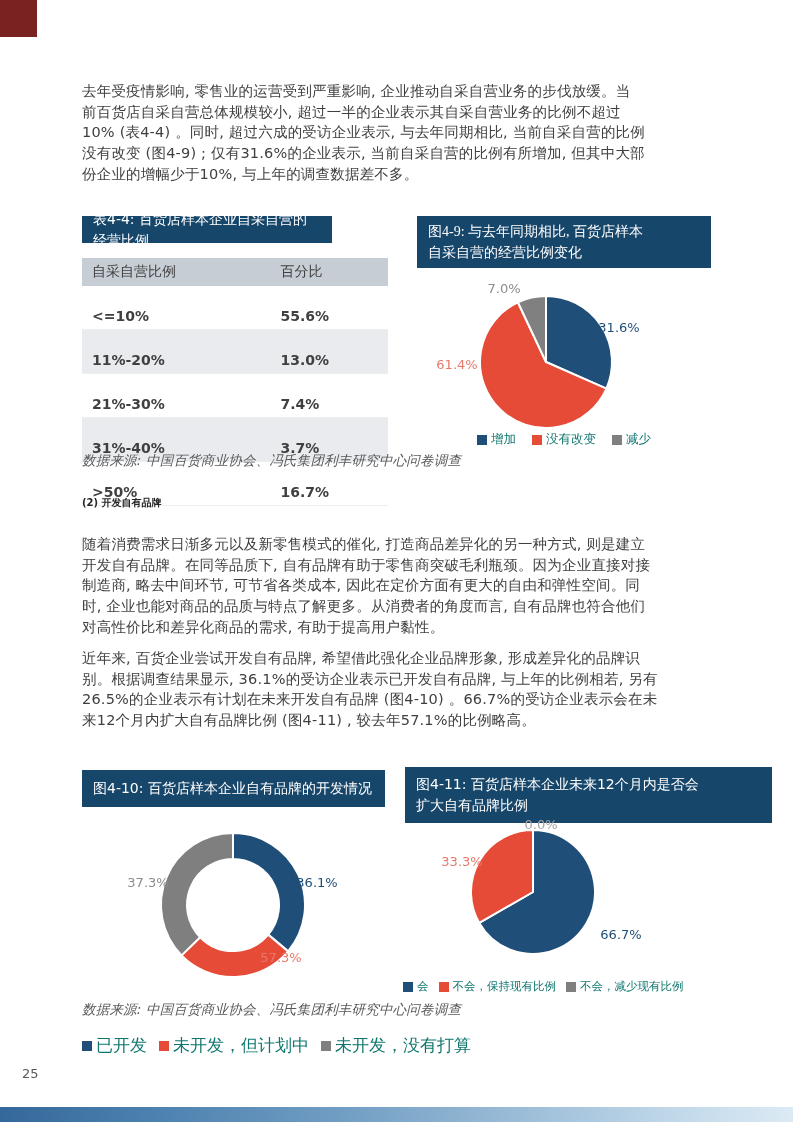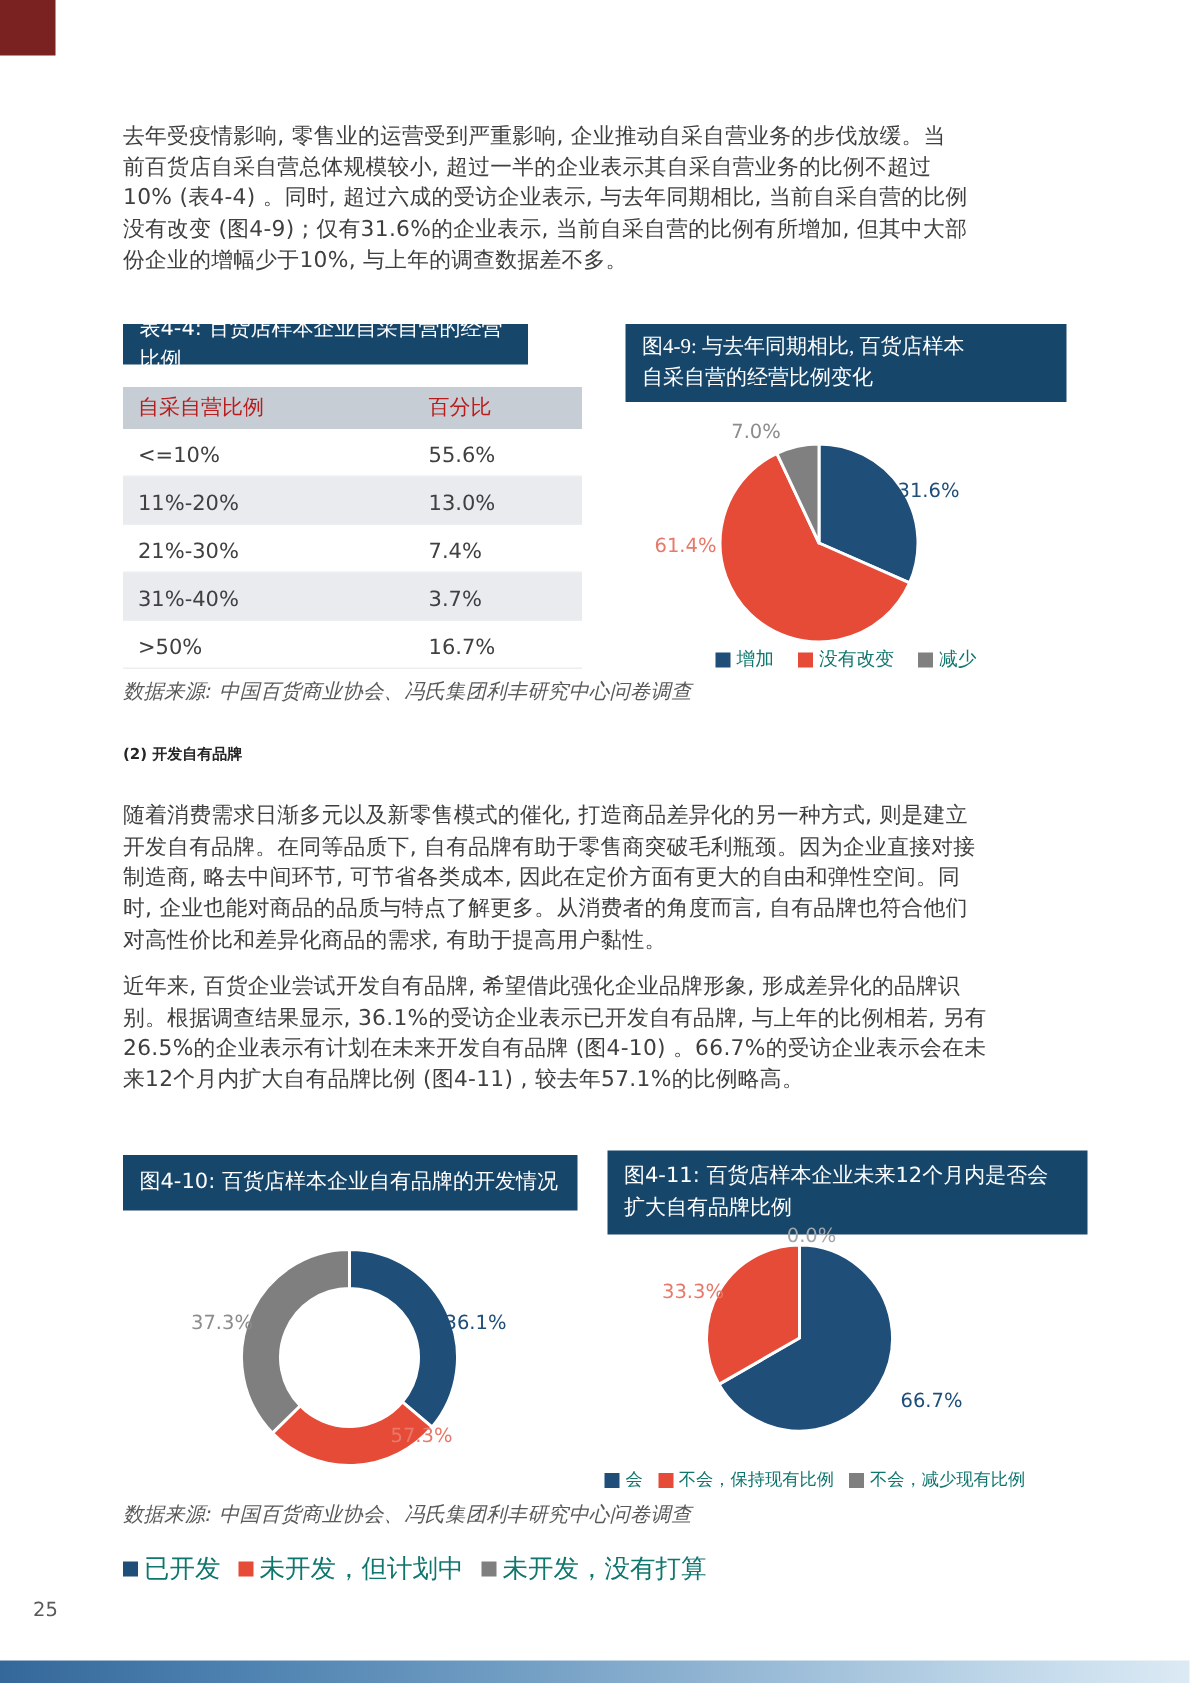--- a/index.html
+++ b/index.html
@@ -23,28 +23,28 @@
   }
   #p1{top:81px;}
   #p2{top:534px;}
   #p3{top:648px;}
 
   .bar{
     position:absolute;background:#17466b;color:#ffffff;
     font-size:14px;line-height:21px;display:flex;align-items:center;
     padding:0 11px;box-sizing:border-box;white-space:pre-line;
   }
-  #tbl-bar{left:82px;top:216px;width:270px;height:27px;}
+  #tbl-bar{left:82px;top:216px;width:250px;height:27px;}
   #f9-bar{left:417px;top:216px;width:294px;height:52px;font-family:Liberation Serif, serif;}
   #f10-bar{left:82px;top:770px;width:303px;height:37px;}
-  #f11-bar{left:405px;top:767px;width:320px;height:56px;}
+  #f11-bar{left:405px;top:767px;width:367px;height:56px;}
 
   table{position:absolute;left:82px;top:258px;width:306px;border-collapse:collapse;font-size:14px;}
-  th{background:#c6cdd4;color:#b91c1c;text-align:left;font-weight:normal;height:28px;padding:0 0 0 10px;}
-  td{height:27px;padding:4px 0 0 10px;color:#404040;border-bottom:1px solid #eceef0;}
+  th{background:#c6cdd4;color:#404040;text-align:left;font-weight:normal;height:28px;padding:0 0 0 10px;}
+  td{height:27px;padding:16px 0 0 10px;color:#404040;border-bottom:1px solid #eceef0;font-weight:bold;}
   tbody tr:nth-child(even){background:#e9ebee;}
   tbody tr:nth-child(odd){background:#ffffff;}
 
   svg.pie{position:absolute;}
   #f9-svg{left:417px;top:280px;}
   #f10-svg{left:82px;top:820px;}
   #f11-svg{left:405px;top:820px;}
 
   .lbl{position:absolute;width:60px;text-align:center;font-size:13px;}
   .lbl-blue{color:#1f4e79;}

